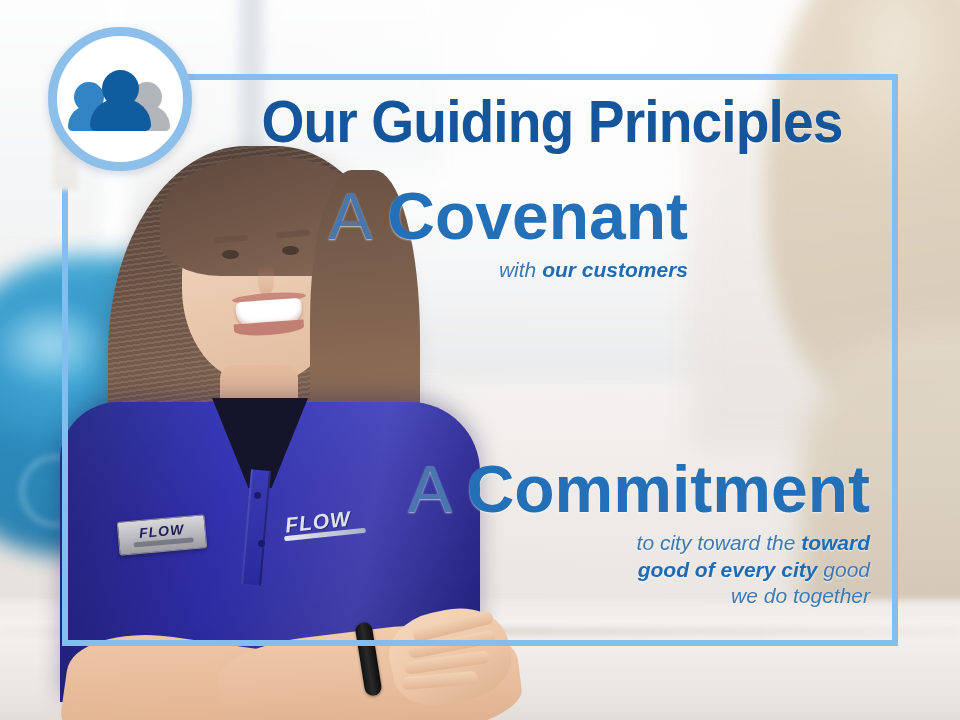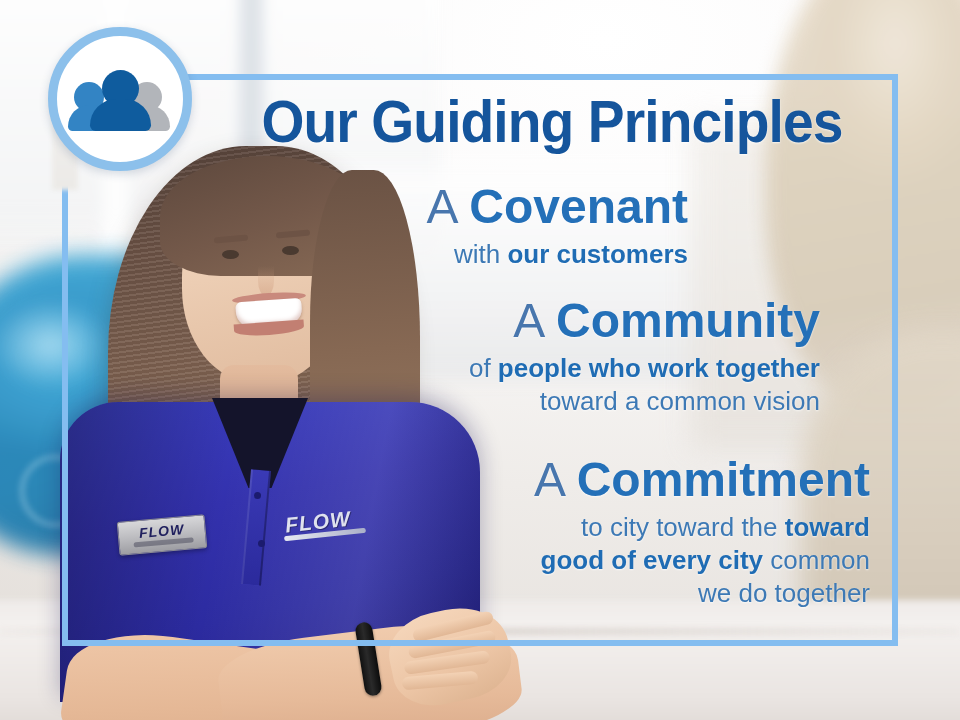--- a/index.html
+++ b/index.html
@@ -255,26 +255,26 @@
     text-align:center;
     font-family:"Liberation Sans", sans-serif;
     font-weight:bold;font-size:60px;line-height:1;
     letter-spacing:-1px;
     color:#15559c;
     transform:scaleX(.92);transform-origin:center;
     text-shadow:0 1px 2px rgba(255,255,255,.75);
   }
 
   .principle{position:absolute;text-align:right;}
-  .p-title{font-size:48px;line-height:1.04;white-space:nowrap;text-shadow:0 1px 2px rgba(255,255,255,.7);}
+  .p-title{font-size:66px;line-height:1.04;white-space:nowrap;text-shadow:0 1px 2px rgba(255,255,255,.7);}
   .p-art{font-weight:normal;color:#4876ad;}
   .p-word{font-weight:bold;color:#2470b8;}
   .p-sub{
-    font-size:26px;line-height:1.28;color:#3d79b5;font-weight:normal;
-    text-shadow:0 1px 2px rgba(255,255,255,.7);margin-top:6px;
+    font-size:21px;line-height:1.28;color:#3d79b5;font-weight:normal;
+    text-shadow:0 1px 2px rgba(255,255,255,.7);margin-top:6px;font-style:italic;
   }
   .p-sub b{font-weight:bold;color:#1f6cb4;}
 
   .pr-1{left:228px;top:182px;width:460px;}
   .pr-2{left:300px;top:296px;width:520px;}
   .pr-3{left:330px;top:455px;width:540px;}
 </style>
 </head>
 <body>
 
@@ -360,36 +360,26 @@
   <div class="principle pr-1">
     <div class="p-title">
       <span class="p-art">A</span>
       <span class="p-word">Covenant</span>
     </div>
     <div class="p-sub">
       <span>with </span><b>our customers</b>
     </div>
   </div>
 
-  <div class="principle pr-2">
-    <div class="p-title">
-      <span class="p-art">A</span>
-      <span class="p-word">Community</span>
-    </div>
-    <div class="p-sub">
-      <span>of </span><b>people who work together</b><br>
-      <span>toward a common vision</span>
-    </div>
-  </div>
 
   <div class="principle pr-3">
     <div class="p-title">
       <span class="p-art">A</span>
       <span class="p-word">Commitment</span>
     </div>
     <div class="p-sub">
       <span>to city toward the </span><b>toward</b><br>
-      <b>good of every city</b><span> common</span><br>
+      <b>good of every city</b><span> good</span><br>
       <span>we do together</span>
     </div>
   </div>
 
 </div>
 
 </body></html>

